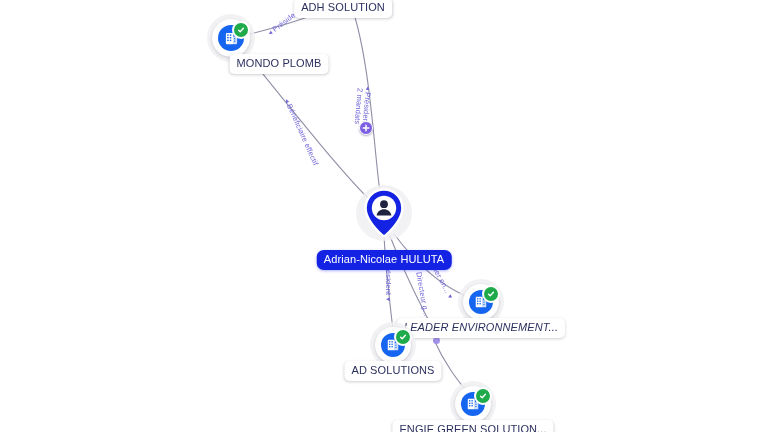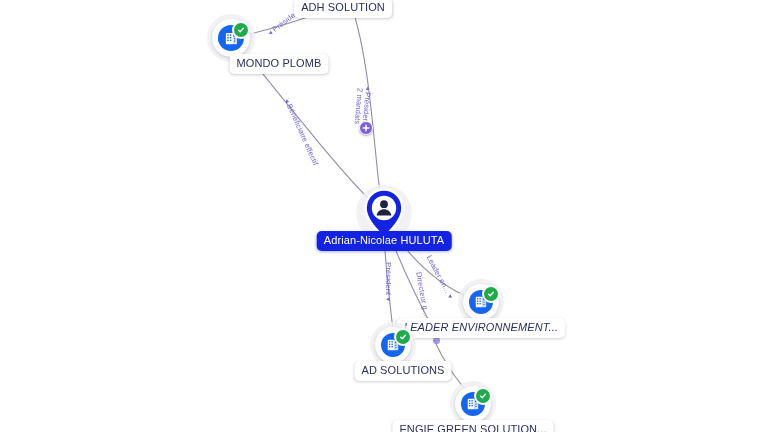--- a/index.html
+++ b/index.html
@@ -207,21 +207,21 @@
     <div class="pin-wrap" style="left:364px;top:188px;width:40px;height:50px;">
       <svg class="pin-svg" width="40" height="50" viewBox="0 0 40 50">
         <path d="M20 1.5 C 9.8 1.5 1.6 9.7 1.6 19.9 C 1.6 31 14.2 43.5 18.4 47.4 C 19.3 48.2 20.7 48.2 21.6 47.4 C 25.8 43.5 38.4 31 38.4 19.9 C 38.4 9.7 30.2 1.5 20 1.5 Z" fill="#1423e3" stroke="#ffffff" stroke-width="2.4"></path>
         <circle cx="20" cy="20" r="12.2" fill="#ffffff"></circle>
         <g fill="#1f2340">
           <circle cx="20" cy="16.2" r="3.9"></circle>
           <path d="M12.6 27.4 C 13.4 23.4 16.4 21.3 20 21.3 C 23.6 21.3 26.6 23.4 27.4 27.4 Z"></path>
         </g>
       </svg>
     </div>
-    <div class="nlabel selected" style="left:384px;top:231px;">Adrian-Nicolae HULUTA</div>
+    <div class="nlabel selected" style="left:384px;top:250px;border-radius:7px;">Adrian-Nicolae HULUTA</div>
   </div>
 
   <div class="node">
     <div class="halo" style="left:458px;top:279px;width:46px;height:46px;"></div>
     <div class="ring" style="left:463px;top:284px;width:36px;height:36px;"></div>
     <div class="co-disc" style="left:469px;top:290px;width:24px;height:24px;">
       <svg width="14" height="14" viewBox="0 0 16 16">
         <rect x="2" y="2" width="8" height="12" rx="1" fill="#ffffff"></rect>
         <rect x="9.5" y="6" width="4.5" height="8" rx="1" fill="#cfe0fb"></rect>
         <g fill="#1565f0">
@@ -265,21 +265,21 @@
             <rect x="10.7" y="7.6" width="1.3" height="1.3"></rect>
             <rect x="10.7" y="10.2" width="1.3" height="1.3"></rect>
           </g>
       </svg>
     </div>
     <div class="check" style="left:394px;top:328px;width:14px;height:14px;">
       <svg width="8" height="8" viewBox="0 0 10 10">
         <path d="M2 5.2 L4 7.2 L8 2.8" stroke="#ffffff" stroke-width="1.7" fill="none" stroke-linecap="round" stroke-linejoin="round"></path>
       </svg>
     </div>
-    <div class="nlabel" style="left:403px;top:361px;">AD SOLUTIONS</div>
+    <div class="nlabel" style="left:393px;top:361px;">AD SOLUTIONS</div>
   </div>
 
   <div class="node">
     <div class="halo" style="left:450px;top:381px;width:46px;height:46px;"></div>
     <div class="ring" style="left:455px;top:386px;width:36px;height:36px;"></div>
     <div class="co-disc" style="left:461px;top:392px;width:24px;height:24px;">
       <svg width="14" height="14" viewBox="0 0 16 16">
         <rect x="2" y="2" width="8" height="12" rx="1" fill="#ffffff"></rect>
         <rect x="9.5" y="6" width="4.5" height="8" rx="1" fill="#cfe0fb"></rect>
         <g fill="#1565f0">

